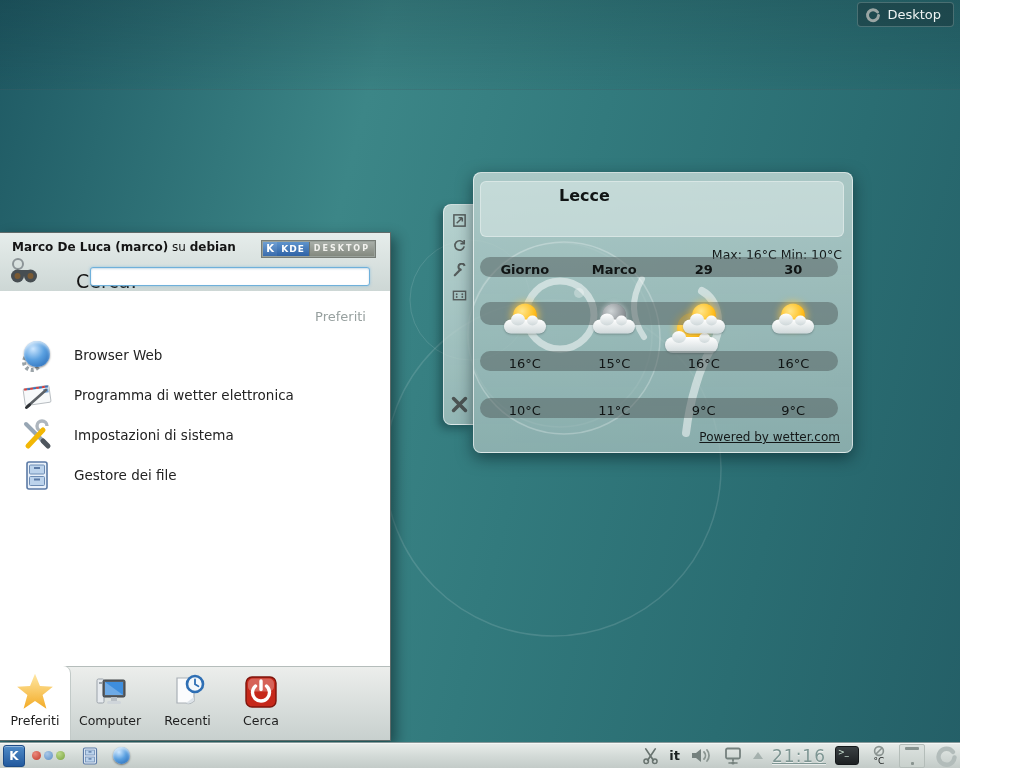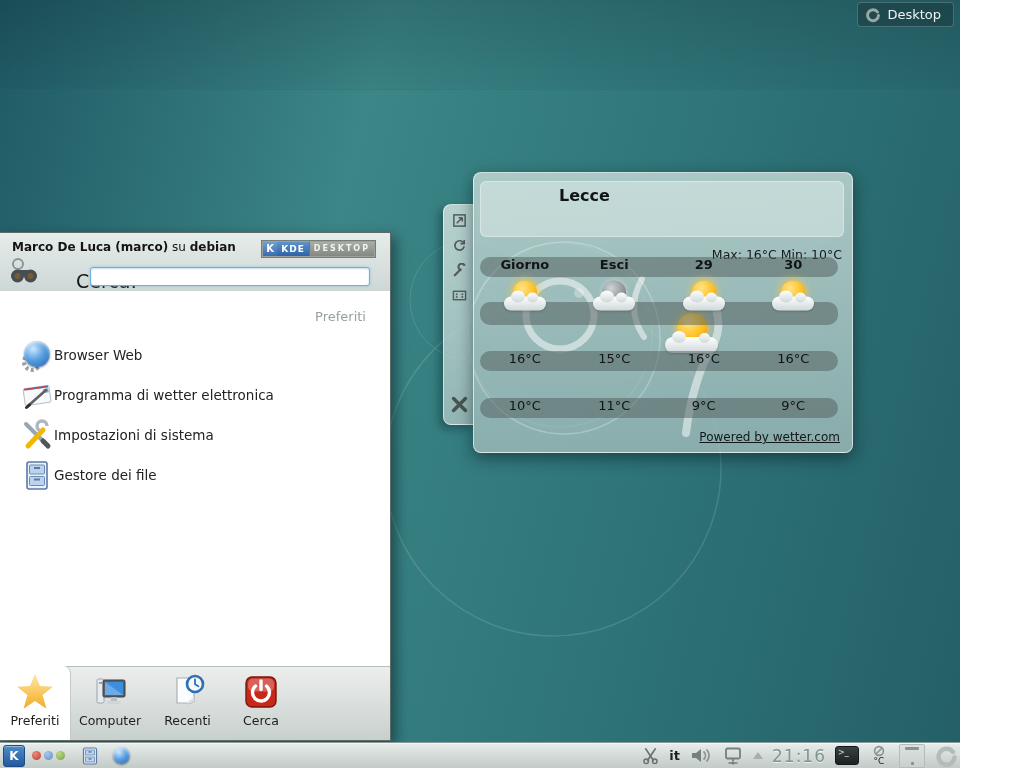--- a/index.html
+++ b/index.html
@@ -31,21 +31,21 @@
     background:linear-gradient(180deg,rgba(187,211,208,.88),rgba(157,186,184,.82));
     border:1px solid rgba(255,255,255,.6);border-radius:8px;
     box-shadow:0 5px 16px rgba(0,18,24,.5);box-sizing:border-box;}
   .weather .swirl{position:absolute;inset:0;overflow:hidden;border-radius:8px;}
   .w-title{position:absolute;left:6px;top:8px;right:8px;height:54px;
     background:rgba(218,234,232,.55);border:1px solid rgba(255,255,255,.35);border-radius:6px;}
   .w-cityicon{position:absolute;left:12px;top:6px;}
   .w-city{position:absolute;left:85px;top:13px;font-size:16px;font-weight:bold;color:#101414;}
   .w-maxmin{position:absolute;right:10px;top:38px;font-size:12.5px;color:#151a1a;margin-top:36px;}
   .w-band{position:absolute;left:6px;right:14px;height:20px;border-radius:10px;
-    background:rgba(80,92,92,.5);display:flex;align-items:flex-start;}
+    background:rgba(80,92,92,.5);display:flex;align-items:flex-end;}
   .w-band .cell{flex:1;text-align:center;font-size:13px;color:#101414;}
   .w-band.head{top:84px;}
   .w-band.head .cell{font-weight:bold;}
   .w-band.iconband{top:129px;height:23px;}
   .w-band.t1{top:178px;}
   .w-band.t2{top:225px;}
   .iconband .cell{position:relative;}
   .wicon{position:absolute;left:50%;top:50%;transform:translate(-50%,-62%);width:46px;height:38px;}
   .wicon .ball{position:absolute;left:11px;top:2px;width:24px;height:24px;border-radius:50%;
     background:radial-gradient(circle at 38% 32%,#ffe58a,#ffbf1f 55%,#f08c00 100%);
@@ -80,21 +80,21 @@
   .kde-badge .dsk{background:linear-gradient(180deg,#a8aea8,#83897f);color:#f2f2ee;font-size:8px;
     font-weight:bold;padding:0 4px;line-height:14px;letter-spacing:2px;border-left:1px solid #6e746e;}
   .ko-search-icon{position:absolute;left:8px;top:24px;}
   .ko-search-label{position:absolute;left:44px;top:37px;font-size:19px;color:#141414;margin-left:32px;}
   .ko-search{position:absolute;left:90px;top:34px;width:270px;height:17px;border:1px solid #6fb0da;
     border-radius:3px;background:#fff;box-shadow:inset 0 1px 2px rgba(40,110,160,.25),0 0 3px rgba(110,180,225,.6);
     font-size:13px;padding:0 4px;outline:none;}
   .ko-body{position:absolute;left:0;top:58px;right:0;bottom:73px;background:#fff;}
   .ko-section{position:absolute;right:24px;top:18px;font-size:13px;color:#97a09f;}
   .ko-items{position:absolute;left:0;top:44px;right:0;}
-  .ko-item{display:flex;align-items:center;gap:0;height:40px;padding-left:20px;cursor:pointer;}
+  .ko-item{display:flex;align-items:center;gap:20px;height:40px;padding-left:20px;cursor:pointer;}
   .ko-item .lbl{font-size:13.5px;color:#232323;}
   .ico34{width:34px;height:34px;flex:0 0 34px;position:relative;}
   .ko-foot{position:absolute;left:0;bottom:0;right:0;height:73px;
     background:linear-gradient(180deg,#eceeec,#c8d0ce);border-top:1px solid #b5bdbb;display:flex;}
   .ko-tab{position:relative;display:flex;flex-direction:column;align-items:center;justify-content:flex-start;
     padding-top:6px;cursor:pointer;}
   .ko-tab .tlbl{font-size:12.5px;color:#1e1e1e;margin-top:2px;}
   .ko-tab.sel{background:#fff;border-radius:0 7px 0 0;margin-top:-1px;padding-top:7px;
     box-shadow:1px 0 0 #c2cac8;}
   .tab-ic{width:38px;height:38px;position:relative;}
@@ -111,21 +111,21 @@
   .dots{display:flex;gap:3px;align-items:center;cursor:pointer;}
   .dot{width:9px;height:9px;border-radius:50%;}
   .dot.r{background:radial-gradient(circle at 35% 30%,#eb8a7d,#c0392b);}
   .dot.b{background:radial-gradient(circle at 35% 30%,#a9c8e8,#5b8ec4);}
   .dot.g{background:radial-gradient(circle at 35% 30%,#bcd98a,#78a23e);}
   .p-ic{width:20px;height:20px;display:block;cursor:pointer;}
   .p-right{margin-left:auto;display:flex;align-items:center;gap:9px;padding-right:2px;}
   .kbd-layout{font-size:13px;font-weight:bold;color:#1c2222;cursor:pointer;}
   .tri-up{width:0;height:0;border-left:5px solid transparent;border-right:5px solid transparent;
     border-bottom:7px solid #a5b1ae;cursor:pointer;}
-  .clock{font-size:17px;color:#7e9693;letter-spacing:1px;cursor:pointer;text-shadow:0 1px 0 rgba(255,255,255,.6);}
+  .clock{font-size:17px;color:#7e9693;letter-spacing:1px;cursor:pointer;text-shadow:0 1px 0 rgba(255,255,255,.6);text-decoration:underline;}
   .term{width:24px;height:19px;background:linear-gradient(180deg,#3a4043,#1d2123);border:1px solid #14181a;
     border-radius:3px;color:#cfe8d8;font-size:8px;line-height:9px;padding:1px 2px;box-sizing:border-box;cursor:pointer;}
   .ctray{display:flex;flex-direction:column;align-items:center;width:22px;cursor:pointer;}
   .ctray .lbl{font-size:9px;color:#202424;line-height:9px;}
   .strip{width:26px;height:24px;background:linear-gradient(180deg,#dce2df,#c9d1cd);
     border:1px solid #b4bdb9;border-radius:2px;display:flex;flex-direction:column;align-items:center;
     justify-content:space-between;padding:2px 0;box-sizing:border-box;cursor:pointer;}
   .strip .t1{width:14px;height:3px;background:rgba(70,84,80,.55);border-radius:1px;}
   .strip .t2{width:3px;height:3px;background:rgba(70,84,80,.5);border-radius:1px;}
 
@@ -194,21 +194,21 @@
     <div class="w-title"></div>
     <span class="wicon big w-cityicon" data-icon="sun-cloud">
       <i class="ball"></i>
       <i class="cloud"></i>
     </span>
     <div class="w-city">Lecce</div>
     <div class="w-maxmin">Max: 16°C Min: 10°C</div>
 
     <div class="w-band head">
       <div class="cell">Giorno</div>
-      <div class="cell">Esci</div>
+      <div class="cell">Marco</div>
       <div class="cell">29</div>
       <div class="cell">30</div>
     </div>
 
     <div class="w-band iconband">
       <div class="cell">
         <span class="wicon" data-icon="sun-cloud">
             <i class="ball"></i>
             <i class="cloud"></i>
           </span>

